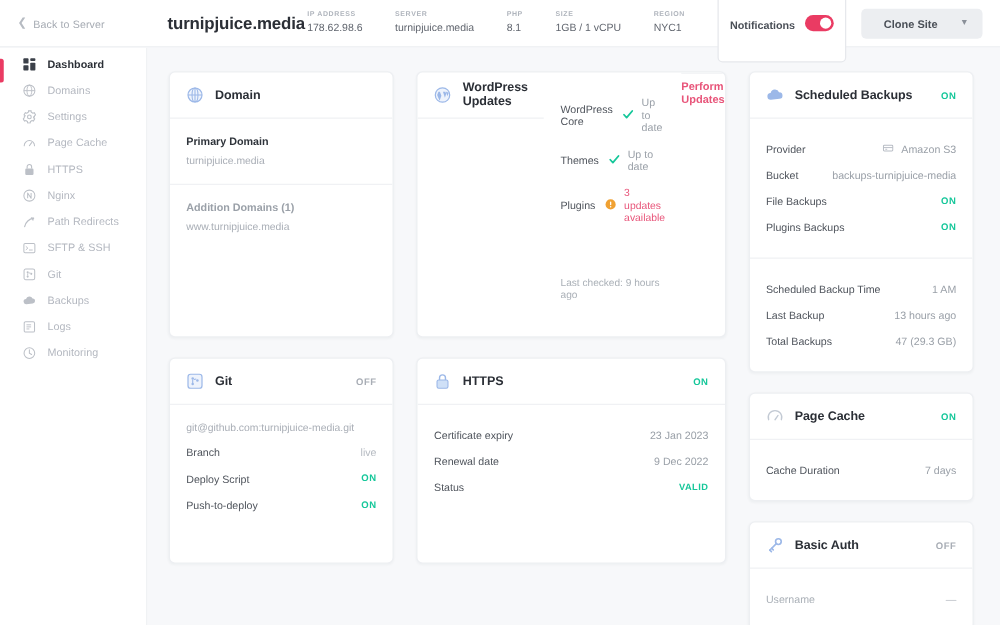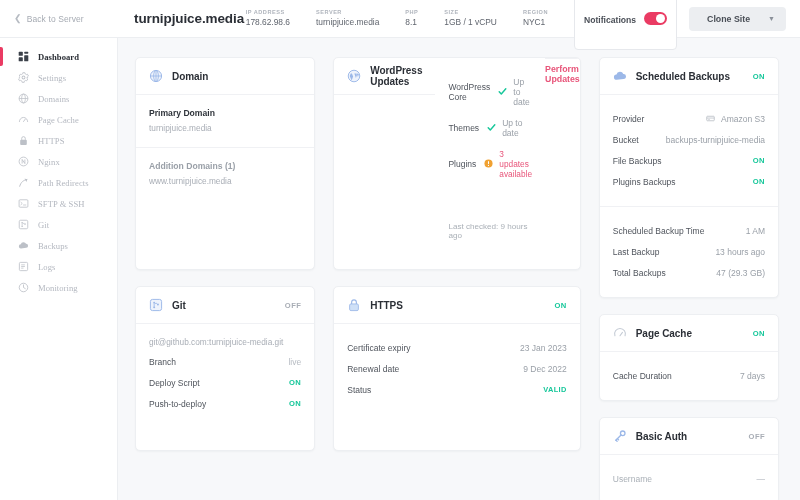--- a/index.html
+++ b/index.html
@@ -65,22 +65,22 @@
   .body-wrap { display: flex; flex: 1; min-height: 0; }
 
   
   .sidebar {
     width: 118px; min-width: 118px; background: #ffffff;
     border-right: 1px solid #eceef1;
     padding-top: 8px;
   }
   .nav-item {
     position: relative; height: 21px;
-    display: flex; align-items: center; gap: 9px;
-    padding-left: 18px; cursor: pointer; font-family: Liberation Serif, serif;
+    display: flex; align-items: flex-start; gap: 9px;
+    padding-left: 18px; cursor: pointer;
   }
   .nav-item .nav-ico { width: 11px; height: 11px; flex: none; display:block; }
   .nav-label { font-size: 8.6px; color: #b4b8c0; letter-spacing: .05px; }
   .nav-item.active .nav-label { color: #2b2f36; font-weight: 700; }
   .nav-item.active::before {
     content: ""; position: absolute; left: 0; top: 1px;
     width: 2.5px; height: 19px; background: #ea3b63; border-radius: 0 2px 2px 0;
   }
 
   
@@ -195,33 +195,33 @@
             <rect x="1" y="1" width="6" height="6" rx="1" fill="#3b4049"></rect>
             <rect x="9" y="1" width="6" height="3" rx="1" fill="#3b4049"></rect>
             <rect x="9" y="6" width="6" height="9" rx="1" fill="#3b4049"></rect>
             <rect x="1" y="9" width="6" height="6" rx="1" fill="#3b4049"></rect>
           </svg>
         <span class="nav-label">Dashboard</span>
       </div>
 
       <div class="nav-item">
         <svg class="nav-ico" viewBox="0 0 16 16">
-            <path d="M8 5.2A2.8 2.8 0 108 10.8 2.8 2.8 0 008 5.2zm0 4.3a1.5 1.5 0 110-3 1.5 1.5 0 010 3z" fill="#bcc0c7"></path>
-            <path d="M14 8c0-.4 0-.8-.1-1.2l1.3-1-1.5-2.6-1.5.6a5.7 5.7 0 00-2-1.2L10 1H7l-.2 1.6a5.7 5.7 0 00-2 1.2l-1.5-.6-1.5 2.6 1.3 1A6 6 0 002 8c0 .4 0 .8.1 1.2l-1.3 1 1.5 2.6 1.5-.6c.6.5 1.3.9 2 1.2L6 15h3l.2-1.6c.7-.3 1.4-.7 2-1.2l1.5.6 1.5-2.6-1.3-1c.1-.4.1-.8.1-1.2z" fill="none" stroke="#bcc0c7" stroke-width="1.2"></path>
-          </svg>
-        <span class="nav-label">Settings</span>
-      </div>
-
-      <div class="nav-item">
-        <svg class="nav-ico" viewBox="0 0 16 16">
             <circle cx="8" cy="8" r="6.4" fill="none" stroke="#bcc0c7" stroke-width="1.2"></circle>
             <ellipse cx="8" cy="8" rx="2.8" ry="6.4" fill="none" stroke="#bcc0c7" stroke-width="1.1"></ellipse>
             <line x1="1.6" y1="8" x2="14.4" y2="8" stroke="#bcc0c7" stroke-width="1.1"></line>
           </svg>
         <span class="nav-label">Domains</span>
+      </div>
+
+      <div class="nav-item">
+        <svg class="nav-ico" viewBox="0 0 16 16">
+            <path d="M8 5.2A2.8 2.8 0 108 10.8 2.8 2.8 0 008 5.2zm0 4.3a1.5 1.5 0 110-3 1.5 1.5 0 010 3z" fill="#bcc0c7"></path>
+            <path d="M14 8c0-.4 0-.8-.1-1.2l1.3-1-1.5-2.6-1.5.6a5.7 5.7 0 00-2-1.2L10 1H7l-.2 1.6a5.7 5.7 0 00-2 1.2l-1.5-.6-1.5 2.6 1.3 1A6 6 0 002 8c0 .4 0 .8.1 1.2l-1.3 1 1.5 2.6 1.5-.6c.6.5 1.3.9 2 1.2L6 15h3l.2-1.6c.7-.3 1.4-.7 2-1.2l1.5.6 1.5-2.6-1.3-1c.1-.4.1-.8.1-1.2z" fill="none" stroke="#bcc0c7" stroke-width="1.2"></path>
+          </svg>
+        <span class="nav-label">Settings</span>
       </div>
 
       <div class="nav-item">
         <svg class="nav-ico" viewBox="0 0 16 16">
             <path d="M2 11a6 6 0 1112 0" fill="none" stroke="#bcc0c7" stroke-width="1.2" stroke-linecap="round"></path>
             <line x1="8" y1="11" x2="10.6" y2="7.4" stroke="#bcc0c7" stroke-width="1.2" stroke-linecap="round"></line>
           </svg>
         <span class="nav-label">Page Cache</span>
       </div>
 

